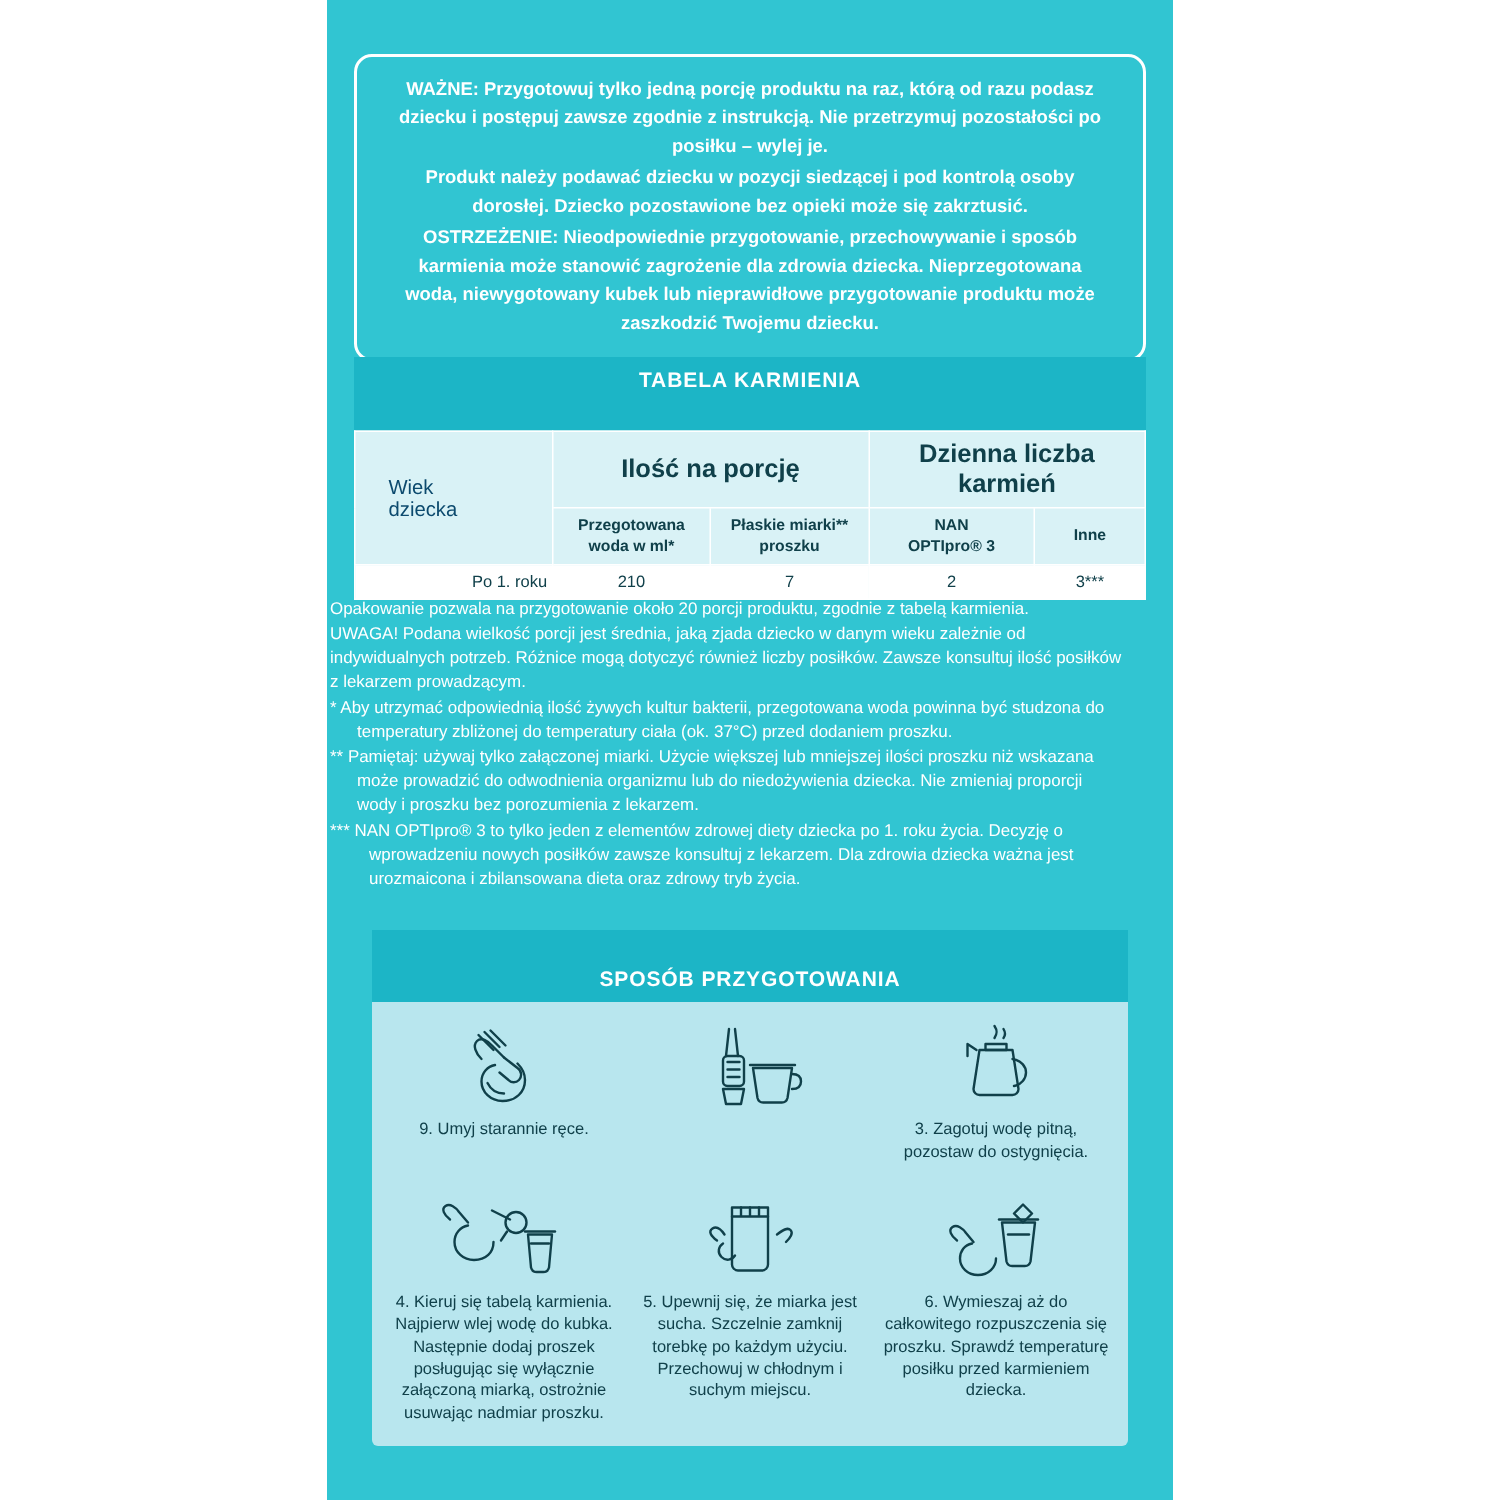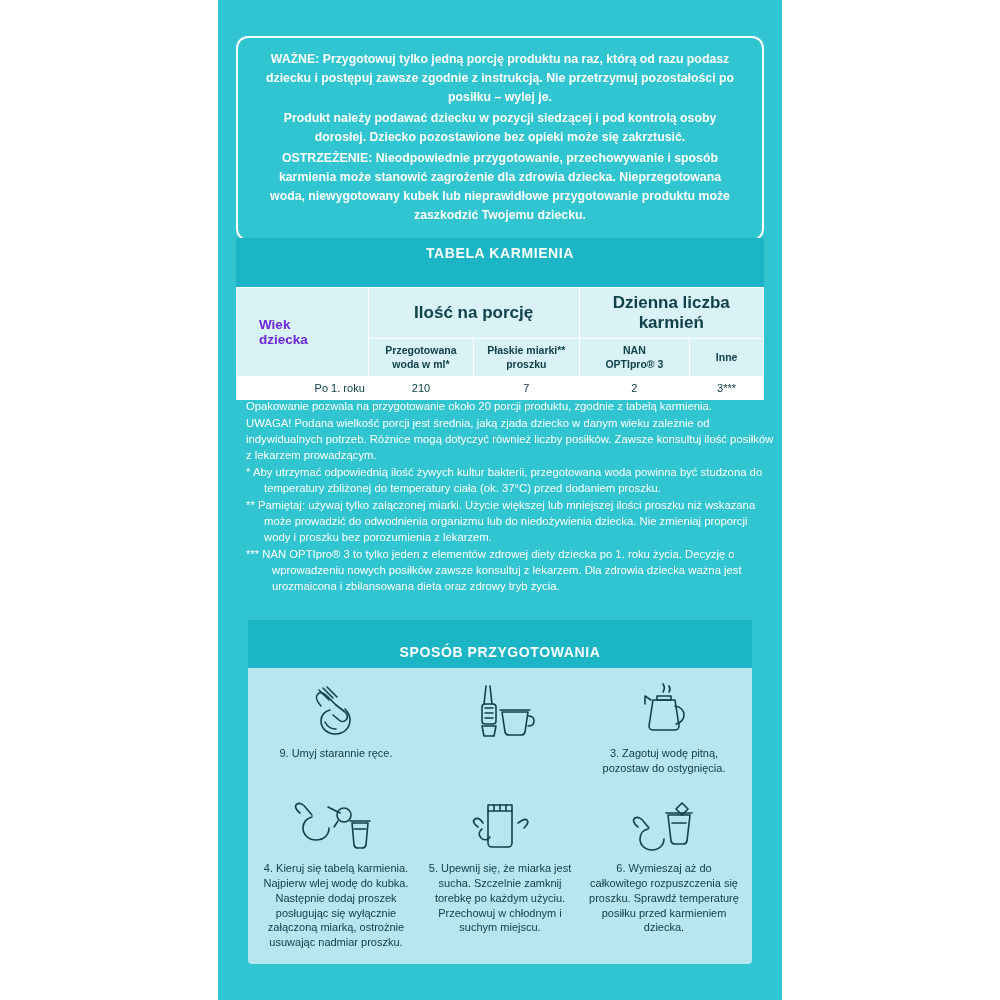--- a/index.html
+++ b/index.html
@@ -71,36 +71,36 @@
     color: #10404a;
     table-layout: fixed;
   }
   table.feeding td, table.feeding th {
     border: 1px solid #ffffff;
     text-align: center;
     vertical-align: middle;
     padding: 5px 3px;
   }
   .age-cell {
-    font-weight: bold;
+    font-weight: normal;
     font-size: 13.5px;
     text-align: left !important;
     padding-left: 22px !important;
-    color: #6d28d9;
+    color: #0c4a6e;
   }
   .grp-head { font-weight: bold; font-size: 17px; }
   .sub-head { font-weight: bold; font-size: 10.5px; line-height: 1.3; }
   .data-row td { font-size: 11px; background: #ffffff; padding: 7px 3px; }
   .data-row td.rowlabel { text-align: right; padding-left: 16px; }
   .opti { font-weight: bold; }
 
   
   .notes {
     position: absolute;
-    left: 246px;
+    left: 220px;
     top: 398px;
     width: 528px;
     color: #ffffff;
     font-size: 11.3px;
     line-height: 1.42;
   }
   .notes p { margin: 0 0 1px 0; }
   .note-indent { padding-left: 18px; text-indent: -18px; }
   .note-indent2 { padding-left: 26px; text-indent: -26px; }
 

